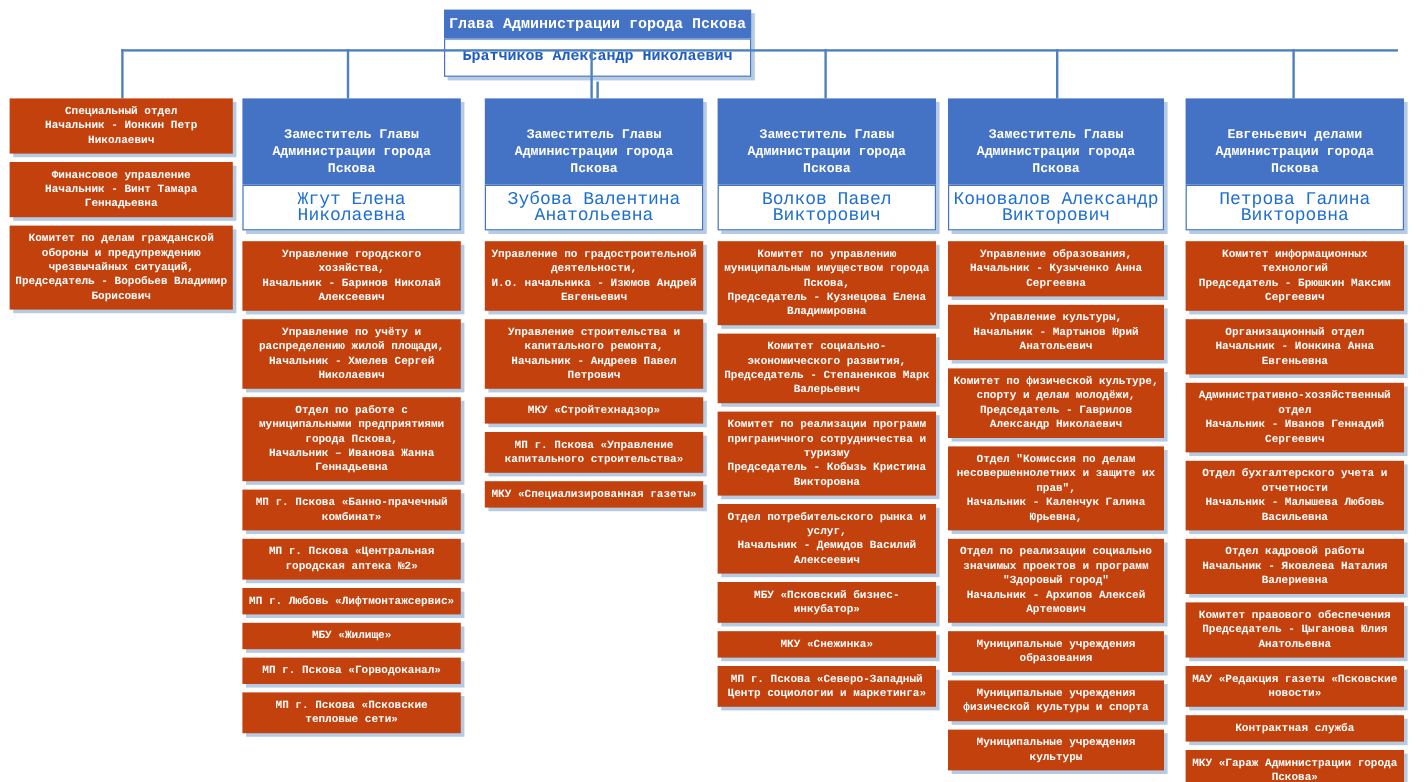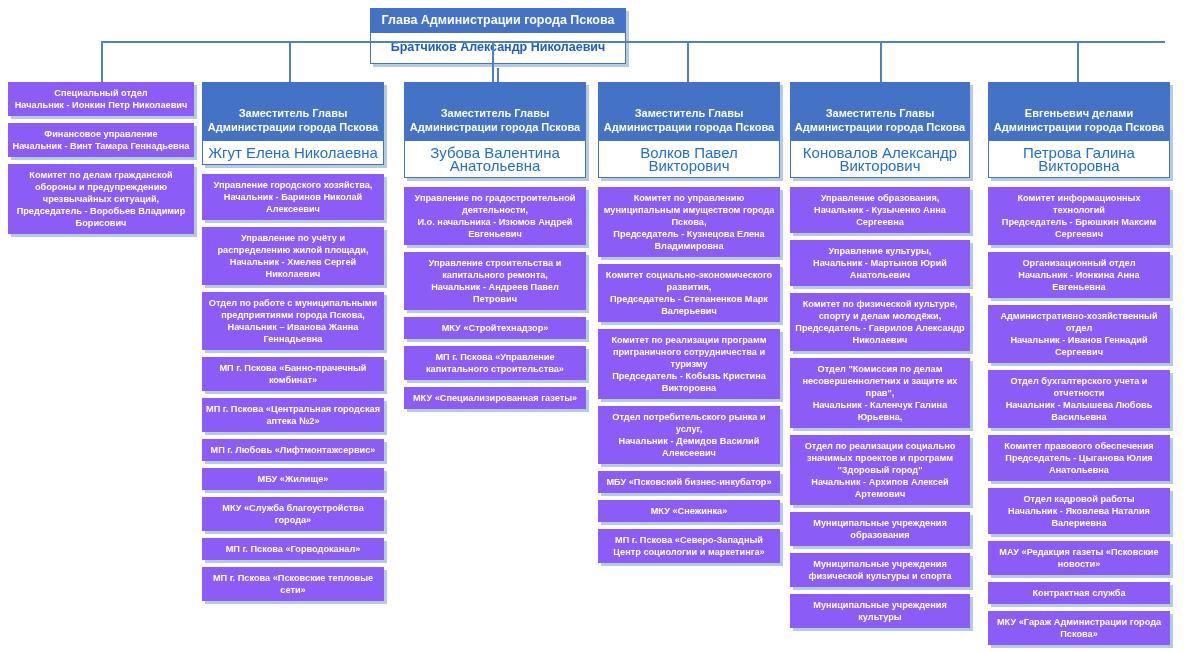--- a/index.html
+++ b/index.html
@@ -12,20 +12,21 @@
     height: 652px;
     font-family: "Liberation Sans", sans-serif;
     position: relative;
     overflow: hidden;
   }
 
   #chart-root {
     position: relative;
     width: 1189px;
     height: 492px;
+    font-family: Liberation Mono, monospace;
   }
 
   
   .connector-h {
     position: absolute;
     background: #4f81bd;
     height: 2px;
   }
   .connector-v {
     position: absolute;
@@ -85,21 +86,21 @@
     text-align: center;
     line-height: 13px;
     padding: 5px 3px 5px 3px;
     box-shadow: 3px 3px 0 rgba(120,160,205,0.55);
   }
   .col-head-block {
     margin-bottom: 9px;
   }
 
   .node {
-    background: #8b5cf6;
+    background: #c2410c;
     color: #ffffff;
     font-weight: bold;
     font-size: 9.2px;
     text-align: center;
     line-height: 12px;
     padding: 5px 4px 5px 4px;
     margin-bottom: 7px;
     box-shadow: 3px 3px 0 rgba(120,160,205,0.55);
   }
   
@@ -134,21 +135,20 @@
         <div class="col-header">Заместитель Главы Администрации города Пскова</div>
         <div class="col-person">Жгут Елена Николаевна</div>
       </div>
       <div class="node">Управление городского хозяйства,<br>Начальник - Баринов Николай Алексеевич</div>
       <div class="node">Управление по учёту и распределению жилой площади,<br>Начальник - Хмелев Сергей Николаевич</div>
       <div class="node">Отдел по работе с муниципальными предприятиями города Пскова,<br>Начальник – Иванова Жанна Геннадьевна</div>
       <div class="node">МП г. Пскова «Банно-прачечный комбинат»</div>
       <div class="node">МП г. Пскова «Центральная городская аптека №2»</div>
       <div class="node">МП г. Любовь «Лифтмонтажсервис»</div>
       <div class="node">МБУ «Жилище»</div>
-      <div class="node">МКУ «Служба благоустройства города»</div>
       <div class="node">МП г. Пскова «Горводоканал»</div>
       <div class="node">МП г. Пскова «Псковские тепловые сети»</div>
     </div>
     <div class="column col3" style="left: 404px; top: 82px; width: 182px;">
       <div class="col-head-block">
         <div class="col-header">Заместитель Главы Администрации города Пскова</div>
         <div class="col-person">Зубова Валентина Анатольевна</div>
       </div>
       <div class="node">Управление по градостроительной деятельности,<br>И.о. начальника - Изюмов Андрей Евгеньевич</div>
       <div class="node">Управление строительства и капитального ремонта,<br>Начальник - Андреев Павел Петрович</div>
@@ -185,19 +185,19 @@
     </div>
     <div class="column col6" style="left: 988px; top: 82px; width: 182px;">
       <div class="col-head-block">
         <div class="col-header">Евгеньевич делами Администрации города Пскова</div>
         <div class="col-person">Петрова Галина Викторовна</div>
       </div>
       <div class="node">Комитет информационных технологий<br>Председатель - Брюшкин Максим Сергеевич</div>
       <div class="node">Организационный отдел<br>Начальник - Ионкина Анна Евгеньевна</div>
       <div class="node">Административно-хозяйственный отдел<br>Начальник - Иванов Геннадий Сергеевич</div>
       <div class="node">Отдел бухгалтерского учета и отчетности<br>Начальник - Малышева Любовь Васильевна</div>
+      <div class="node">Отдел кадровой работы<br>Начальник - Яковлева Наталия Валериевна</div>
       <div class="node">Комитет правового обеспечения<br>Председатель - Цыганова Юлия Анатольевна</div>
-      <div class="node">Отдел кадровой работы<br>Начальник - Яковлева Наталия Валериевна</div>
       <div class="node">МАУ «Редакция газеты «Псковские новости»</div>
       <div class="node">Контрактная служба</div>
       <div class="node">МКУ «Гараж Администрации города Пскова»</div>
     </div>
   </div>
 
 </body></html>

